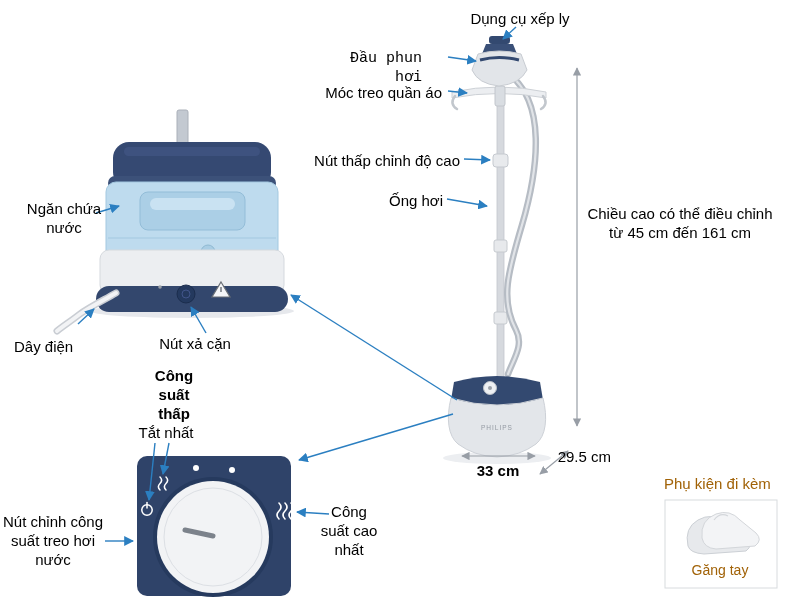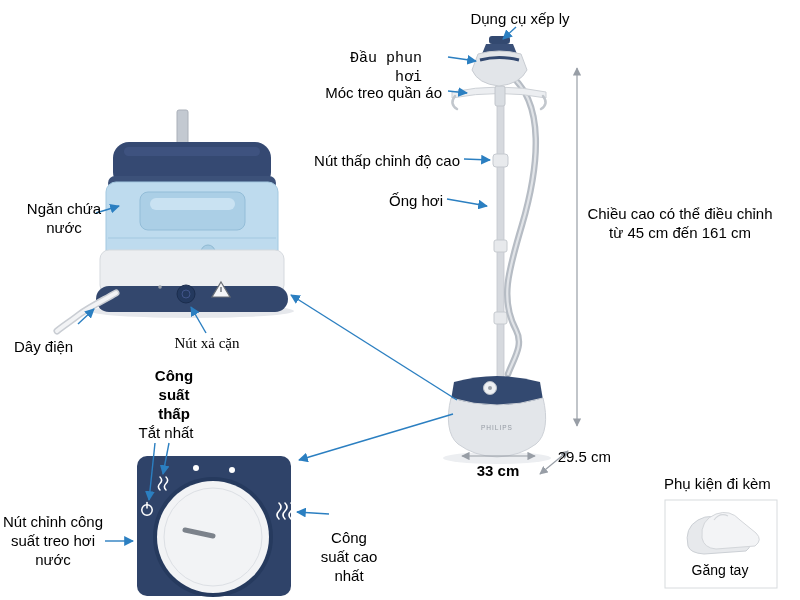--- a/index.html
+++ b/index.html
@@ -4,34 +4,34 @@
 <style>
   html,body{margin:0;padding:0;background:#ffffff;}
   .canvas{
     position:relative;width:800px;height:600px;background:#ffffff;overflow:hidden;
     font-family:"Liberation Sans", sans-serif;
   }
   .canvas svg.scene{position:absolute;left:0;top:0;}
   .lbl{position:absolute;color:#000000;font-size:15px;line-height:19px;}
   .c{text-align:center}
   .r{text-align:right}
-  .dark{color:#000000}
+  .dark{color:#a16207}
   #lbl-pleat{left:452px;top:9px;width:136px;}
   #lbl-head{left:328px;top:49px;width:94px;font-family:Liberation Mono, monospace;}
   #lbl-hanger{left:306px;top:83px;width:136px;text-align:right;}
   #lbl-height-btn{left:284px;top:151px;width:176px;}
   #lbl-hose{left:381px;top:191px;width:62px;}
   #lbl-range{left:582px;top:204px;width:196px;}
   #lbl-tank{left:18px;top:199px;width:92px;}
   #lbl-cord{left:14px;top:317px;width:64px;margin-top:20px;}
-  #lbl-drain{left:164px;top:334px;width:86px;font-family:Liberation Serif, serif;}
+  #lbl-drain{left:152px;top:334px;width:86px;}
   #lbl-low{left:146px;top:366px;width:56px;font-weight:bold;}
   #lbl-off{left:132px;top:423px;width:68px;}
   #lbl-knob{left:0px;top:512px;width:106px;}
-  #lbl-max{left:320px;top:528px;width:58px;}
+  #lbl-max{left:320px;top:502px;width:58px;}
   #lbl-w33{left:468px;top:461px;width:60px;font-weight:bold;}
   #lbl-d295{left:545px;top:447px;width:66px;text-align:right;}
   #lbl-acc-title{left:664px;top:474px;width:116px;font-size:15px;}
   #lbl-glove{left:666px;top:561px;width:108px;font-size:14px;}
 </style>
 </head>
 <body>
 
 <div class="canvas">
 

